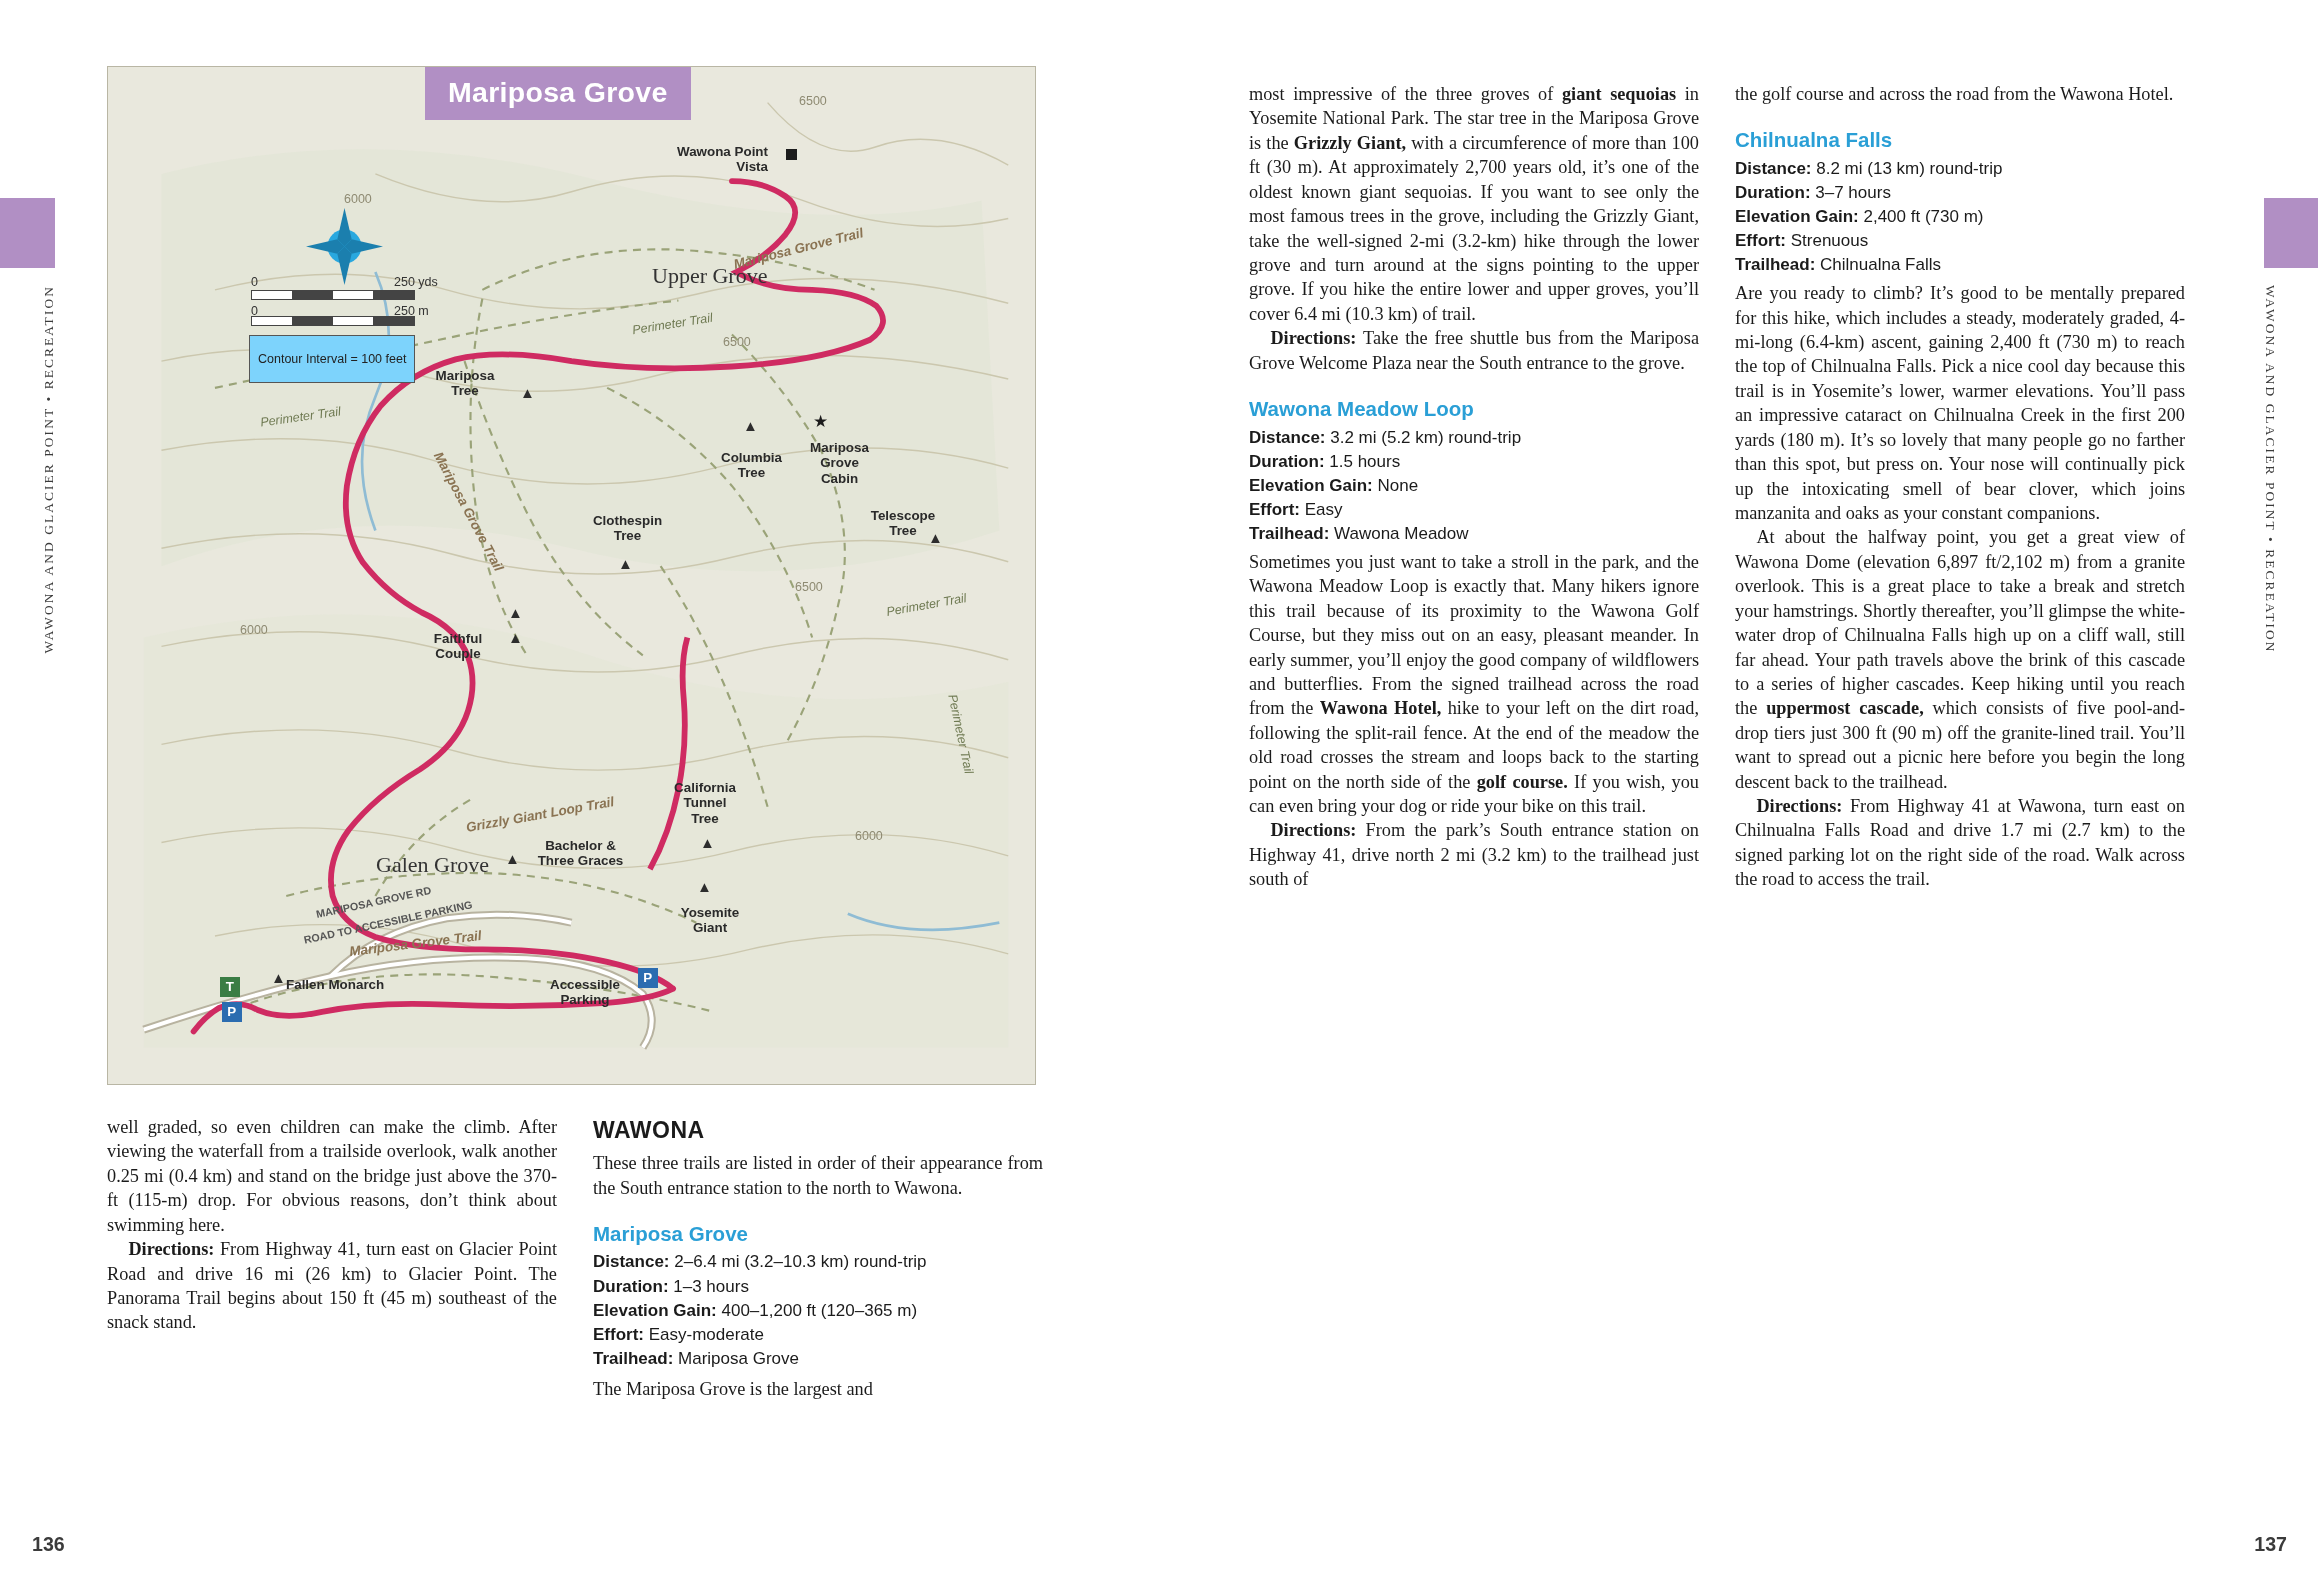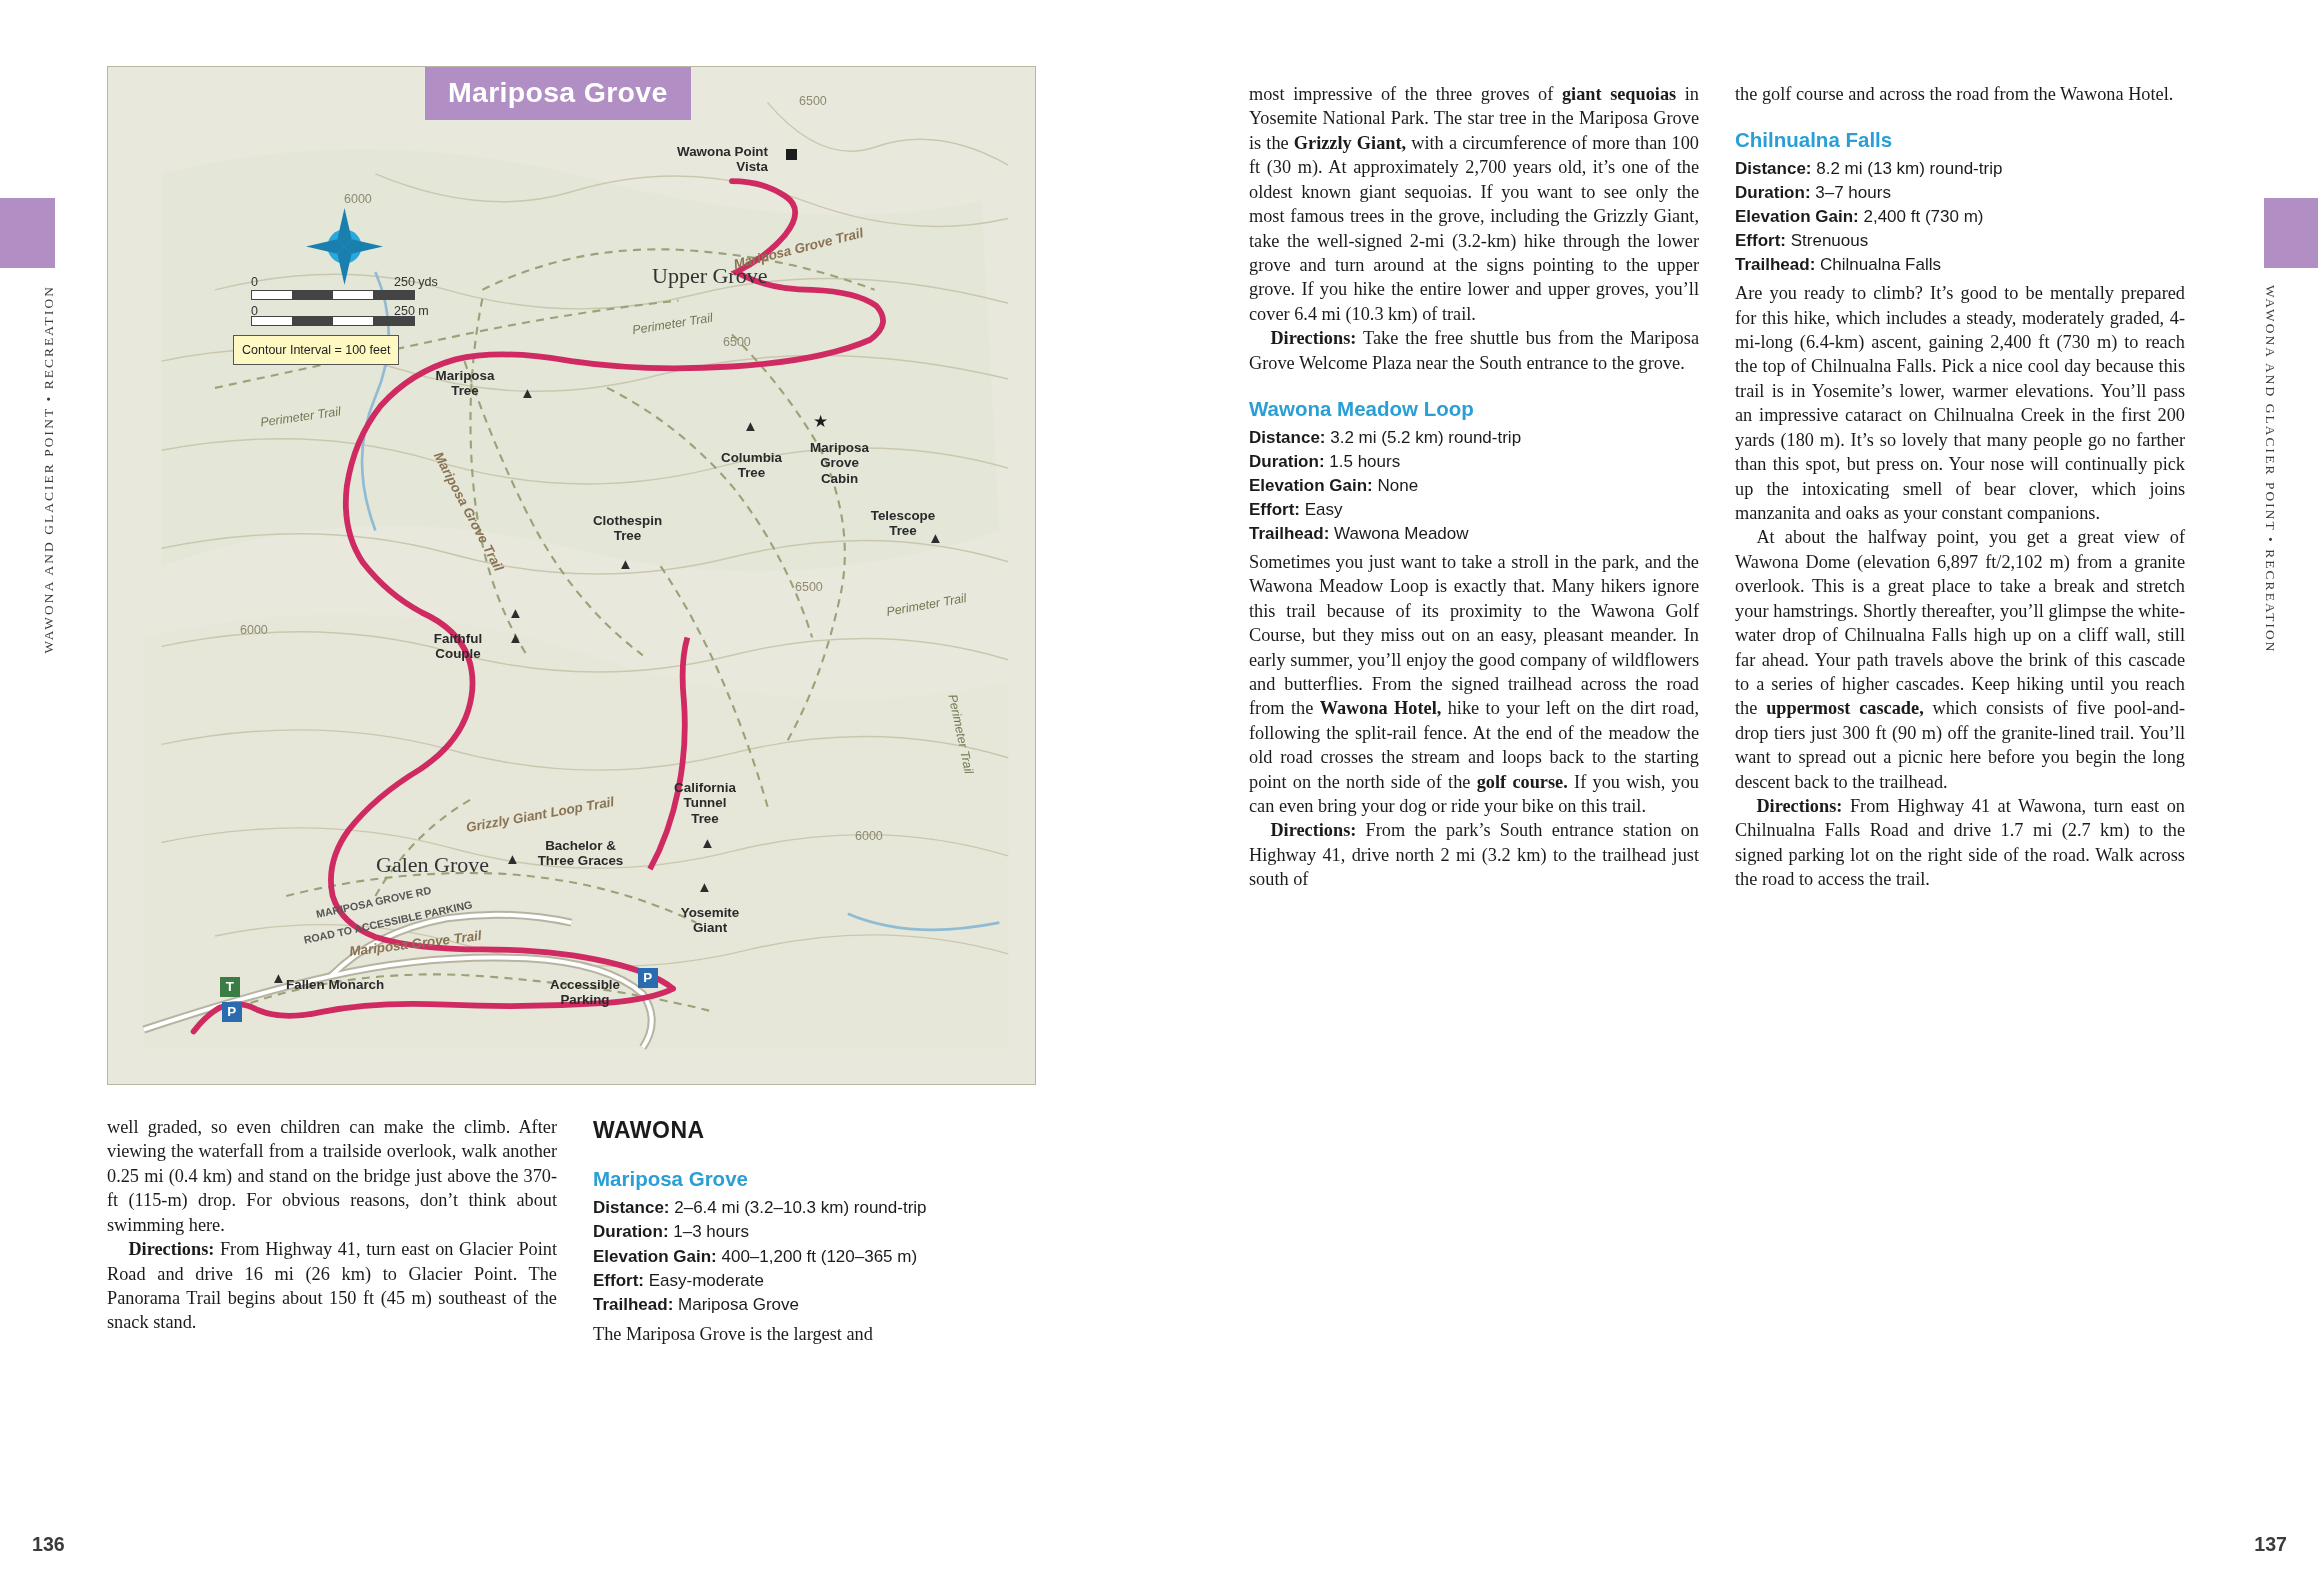--- a/index.html
+++ b/index.html
@@ -66,24 +66,24 @@
   .scale-row { position:relative; height:23px; }
   .scale-bar {
     position:absolute; left:0; top:10.7px; width:162px; height:8px;
     border:1.3px solid #444;
     background:linear-gradient(to right,#fff 0 25%,#444 25% 50%,#fff 50% 75%,#444 75% 100%);
   }
   .scale-l { position:absolute; left:0; top:-3.6px; }
   .scale-r { position:absolute; left:143px; top:-3.6px; }
   .scale-row2 .scale-bar { top:9px; }
   .contour-box {
-    position:absolute; left:125px; top:268px;
-    border:1.3px solid #555; background:#fef9c3;
+    position:absolute; left:141px; top:268px;
+    border:1.3px solid #555; background:#7dd3fc;
     font-family:"Liberation Sans", sans-serif; font-size:12.5px;
-    padding:7px 8px; color:#222;
+    padding:16px 8px; color:#222;
   }
   .map-label {
     position:absolute;
     font-family:"Liberation Sans", sans-serif;
     font-size:13.4px; font-weight:bold; color:#2a2a2a;
     line-height:1.14; text-align:center;
     white-space:pre-line;
   }
   .map-label.big {
     font-family:"Liberation Serif", serif;
@@ -339,20 +339,21 @@
       <div class="map-label elev" style="left:747px; top:762px;">6000</div>
     </div>
 
     <div class="col" id="col-l1">
       <p>well graded, so even children can make the climb. After viewing the waterfall from a trailside overlook, walk another 0.25 mi (0.4 km) and stand on the bridge just above the 370-ft (115-m) drop. For obvious reasons, don’t think about swimming here.</p>
       <p class="indent"><b>Directions:</b><span> From Highway 41, turn east on Glacier Point Road and drive 16 mi (26 km) to Glacier Point. The Panorama Trail begins about 150 ft (45 m) southeast of the snack stand.</span></p>
     </div>
 
     <div class="col" id="col-l2">
       <div class="sec-head">WAWONA</div>
+      <p>These three trails are listed in order of their appearance from the South entrance station to the north to Wawona.</p>
       <div class="blue-head">Mariposa Grove</div>
       <div class="spec">
         <div><b>Distance:</b><span> 2–6.4 mi (3.2–10.3 km) round-trip</span></div>
         <div><b>Duration:</b><span> 1–3 hours</span></div>
         <div><b>Elevation Gain:</b><span> 400–1,200 ft (120–365 m)</span></div>
         <div><b>Effort:</b><span> Easy-moderate</span></div>
         <div><b>Trailhead:</b><span> Mariposa Grove</span></div>
       </div>
       <p style="margin-top:5.4px;">The Mariposa Grove is the largest and</p>
     </div>

